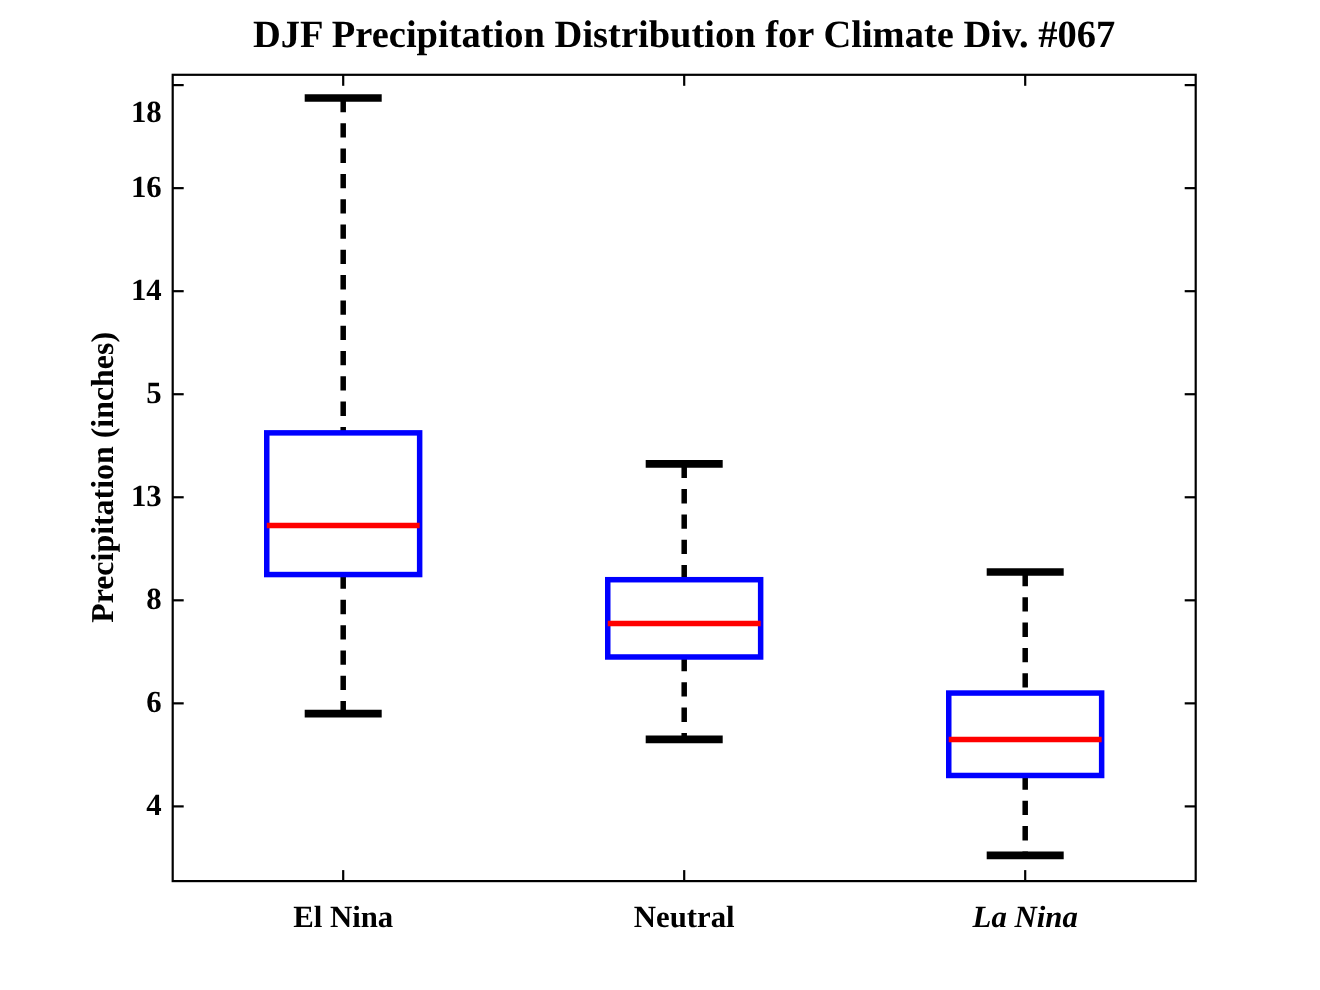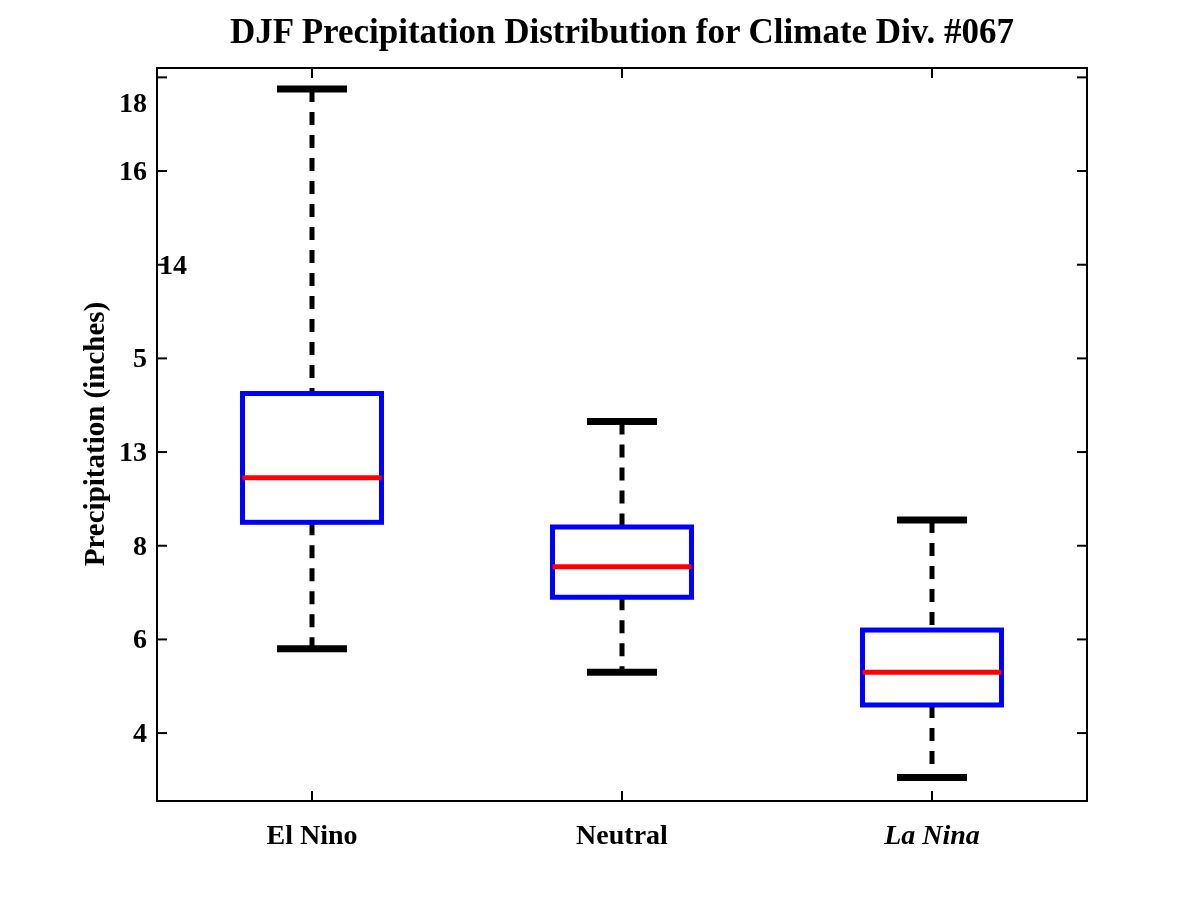--- a/index.html
+++ b/index.html
@@ -112,20 +112,20 @@
       <line x1="862.5" y1="672.1980830670926" x2="1001.5" y2="672.1980830670926" stroke="#ff0000" stroke-width="5"></line>
     </svg>
   <div class="chart-title">DJF Precipitation Distribution for Climate Div. #067</div>
   <div class="y-axis-label">Precipitation (inches)</div>
   <div id="tick-labels">
       <div class="y-tick-label" style="top: 715.086px;">4</div>
       <div class="y-tick-label" style="top: 621.412px;">6</div>
       <div class="y-tick-label" style="top: 527.738px;">8</div>
       <div class="y-tick-label" style="top: 434.064px;">13</div>
       <div class="y-tick-label" style="top: 340.39px;">5</div>
-      <div class="y-tick-label" style="top: 246.716px; padding-left: 40px;">14</div>
+      <div class="y-tick-label" style="top: 246.716px;">14</div>
       <div class="y-tick-label" style="top: 153.042px;">16</div>
       <div class="y-tick-label" style="top: 49px; margin-top: 36px;">18</div>
-      <div class="x-tick-label" style="left: 212px; top: 817px;">El Nino</div>
+      <div class="x-tick-label" style="left: 212px; top: 817px;">El Nina</div>
       <div class="x-tick-label" style="left: 522px; top: 817px;">Neutral</div>
       <div class="x-tick-label" style="left: 832px; top: 817px; font-style: italic;">La Nina</div>
     </div>
 </div>
 
 </body></html>

